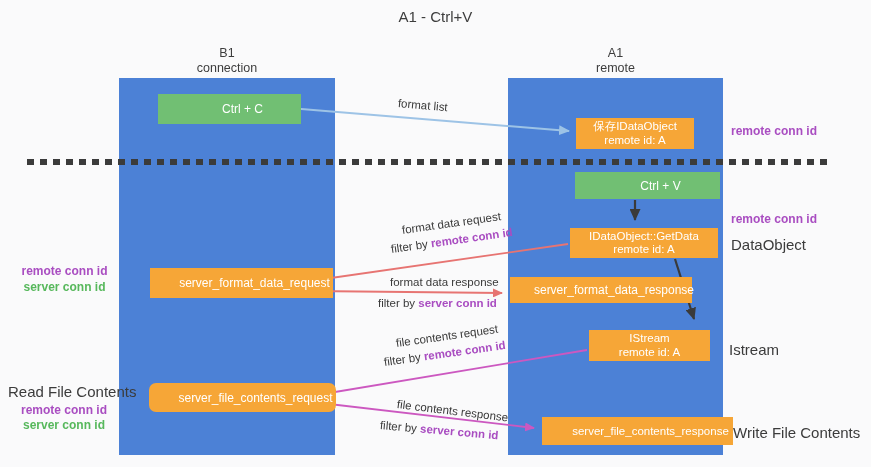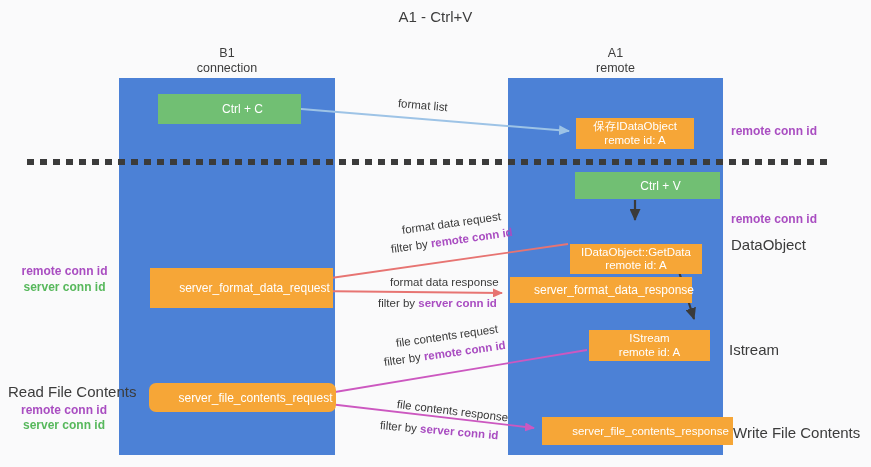--- a/index.html
+++ b/index.html
@@ -95,26 +95,26 @@
 
   <div class="abs node orange two-line" style="left:576px;top:118px;width:118px;height:31px;">
     <span>保存IDataObject</span>
     <span>remote id: A</span>
   </div>
 
   <div class="abs node green one-line" style="left:575px;top:172px;width:119px;height:27px;">
     <span>Ctrl + V</span>
   </div>
 
-  <div class="abs node orange two-line" style="left:570px;top:244px;width:132px;height:30px;">
+  <div class="abs node orange two-line" style="left:570px;top:228px;width:148px;height:30px;">
     <span>IDataObject::GetData</span>
     <span>remote id: A</span>
   </div>
 
-  <div class="abs node orange one-line" style="left:150px;top:268px;width:157px;height:40px;">
+  <div class="abs node orange one-line" style="left:150px;top:268px;width:157px;height:30px;">
     <span>server_format_data_request</span>
   </div>
 
   <div class="abs node orange one-line" style="left:510px;top:277px;width:156px;height:26px;align-items:center;">
     <span>server_format_data_response</span>
   </div>
 
   <div class="abs node orange two-line" style="left:589px;top:330px;width:121px;height:31px;">
     <span>IStream</span>
     <span>remote id: A</span>

